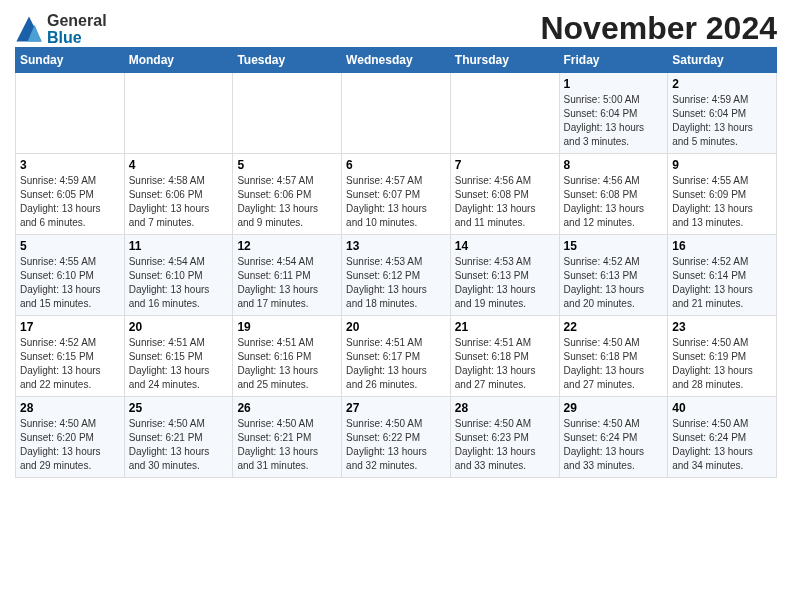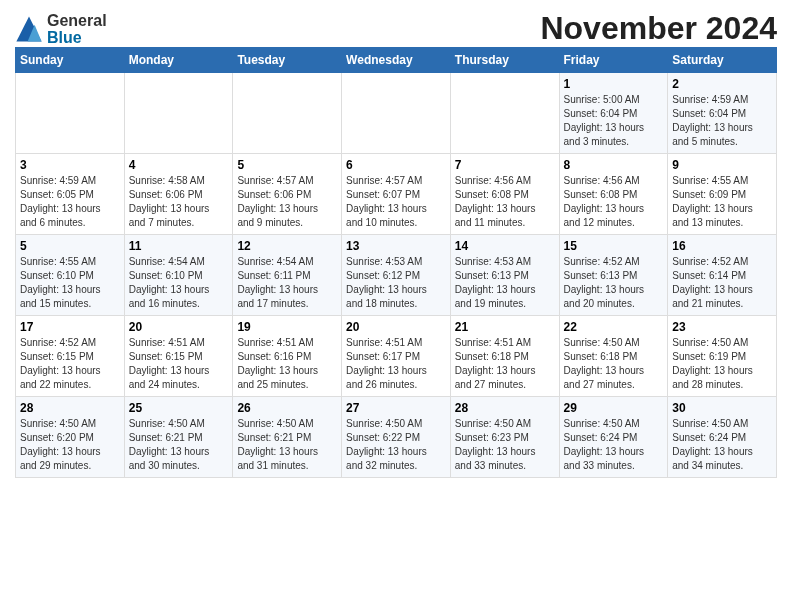--- a/index.html
+++ b/index.html
@@ -251,18 +251,18 @@
         </td>
         <td>
           <span class="day-number">28</span>
           <div class="day-detail">Sunrise: 4:50 AM<br>Sunset: 6:23 PM<br>Daylight: 13 hours and 33 minutes.</div>
         </td>
         <td>
           <span class="day-number">29</span>
           <div class="day-detail">Sunrise: 4:50 AM<br>Sunset: 6:24 PM<br>Daylight: 13 hours and 33 minutes.</div>
         </td>
         <td>
-          <span class="day-number">30</span>
+          <span class="day-number">40</span>
           <div class="day-detail">Sunrise: 4:50 AM<br>Sunset: 6:24 PM<br>Daylight: 13 hours and 34 minutes.</div>
         </td>
       </tr>
     </tbody>
 </table>
 
 </body></html>

